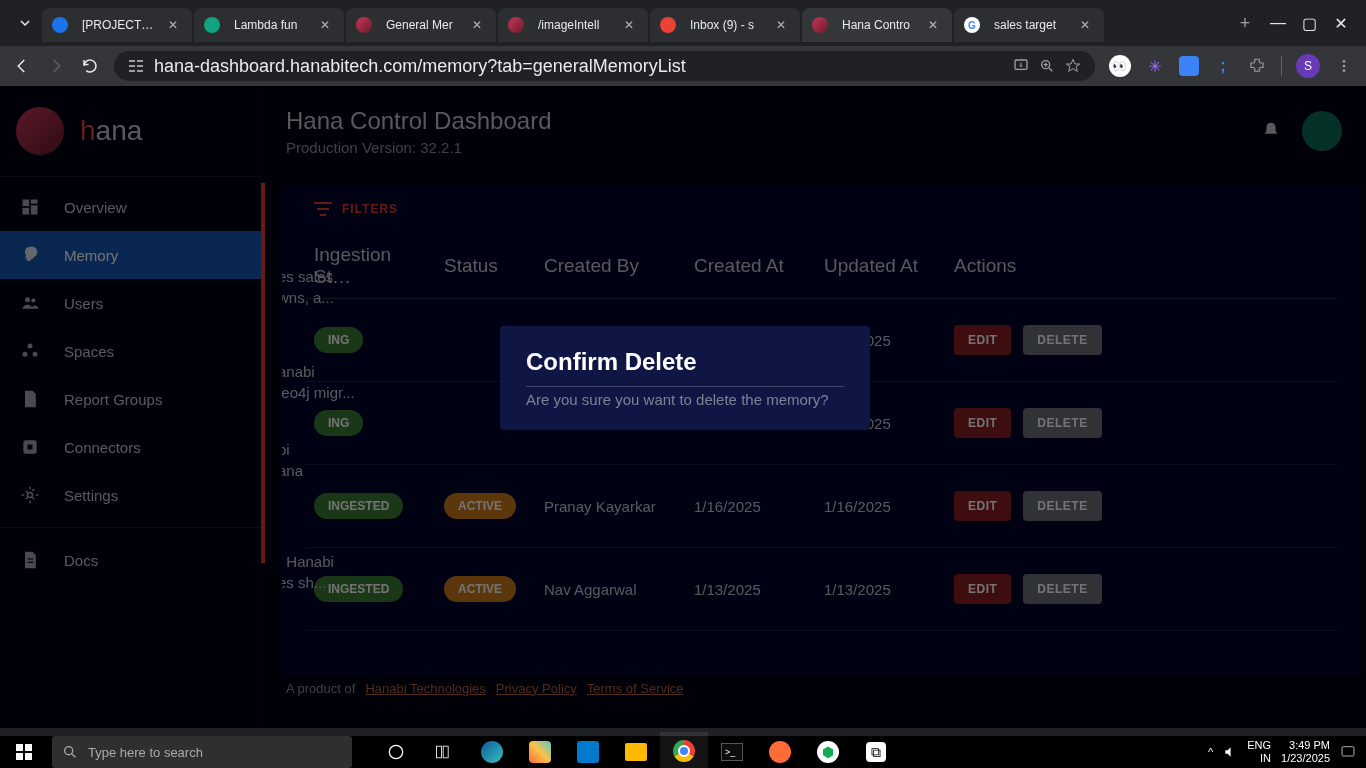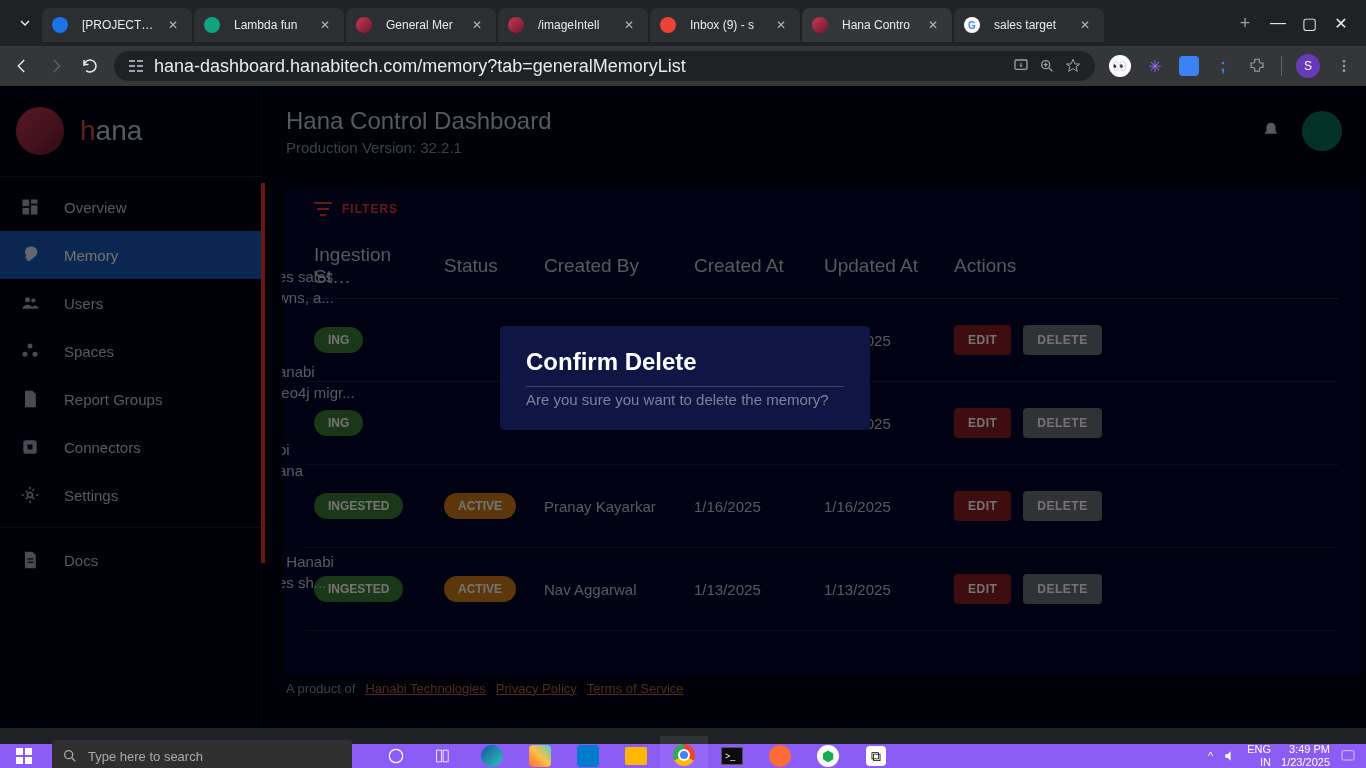--- a/index.html
+++ b/index.html
@@ -70,21 +70,21 @@
 .modal-body{color:#7c8296;font-size:15px;}
 .modal-actions{display:flex;gap:14px;justify-content:flex-end}
 .modal-actions .btn.cancel{background:#7a7e87;color:#fff;font-size:13px;padding:10px 18px}
 .modal-actions .btn.submit{background:#d83a2b;color:#fff;font-size:13px;padding:10px 18px}
 
 
 .app-footer{height:24px;padding:0 24px;color:#8b8f9a;font-size:13px;display:flex;align-items:center;gap:10px}
 .app-footer a{color:#b3603e;text-decoration:underline}
 
 
-.taskbar{position:absolute;bottom:0;left:0;right:0;height:24px;background:#8b5cf6;display:flex;align-items:center}
+.taskbar{position:absolute;bottom:0;left:0;right:0;height:32px;background:#000000;display:flex;align-items:center}
 .start-btn{width:48px;height:40px;display:flex;align-items:center;justify-content:center;color:#fff}
 .search-box{height:32px;width:300px;background:#2f2f2f;border-radius:3px;display:flex;align-items:center;padding:0 10px;gap:10px;color:#aaa;font-size:13px;margin-left:4px}
 .task-icons{display:flex;gap:0;margin-left:20px}
 .task-icons>div{width:48px;height:40px;display:flex;align-items:center;justify-content:center}
 .chrome-active{border-bottom:2px solid #76b9ed;background:rgba(255,255,255,.08)}
 .tray{margin-left:auto;display:flex;align-items:center;gap:10px;color:#fff;font-size:11px;padding-right:10px}
 .tray-time{text-align:right;line-height:1.2}
 
 svg{display:block}
 </style>

